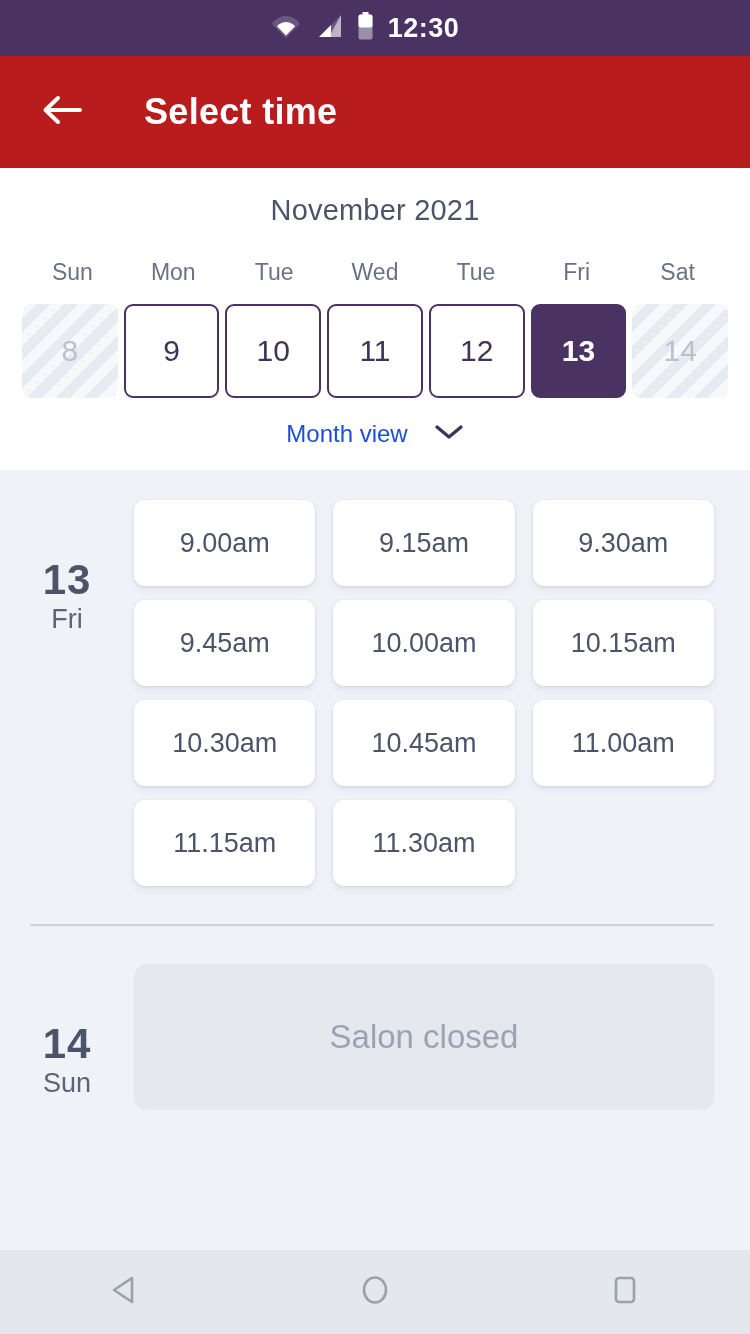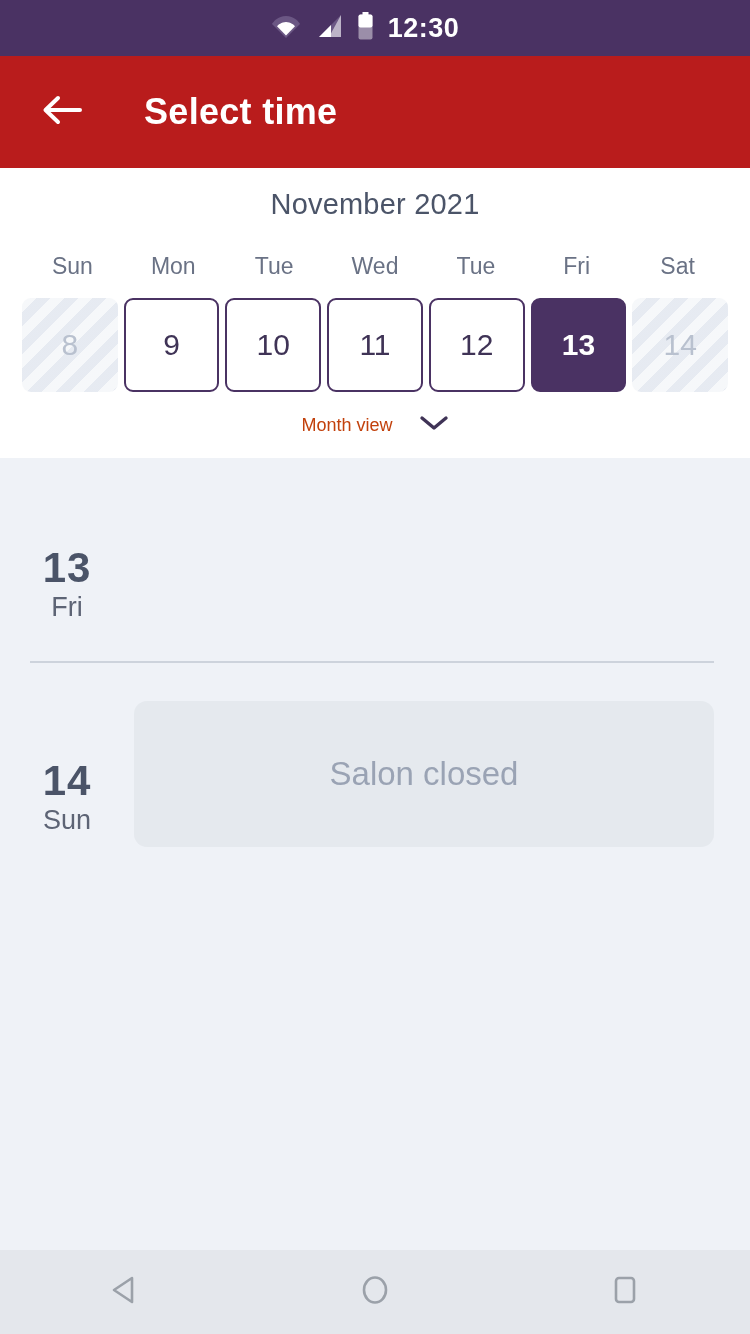--- a/index.html
+++ b/index.html
@@ -32,21 +32,21 @@
     width:56px; height:56px; display:flex;
     align-items:center; justify-content:center;
     cursor:pointer; flex:none;
   }
   .appbar-title{
     color:#ffffff; font-size:36px; font-weight:bold;
     margin-left:54px; letter-spacing:.3px;
   }
 
   
-  .cal-panel{ background:#ffffff; padding-top:20px; padding-bottom:22px; }
+  .cal-panel{ background:#ffffff; padding-top:26px; padding-bottom:22px; }
   .cal-month{
     text-align:center; font-size:29px; color:#4b5468;
     letter-spacing:.2px; margin-bottom:32px;
   }
   .cal-dow{
     display:grid; grid-template-columns:repeat(7,1fr);
     padding:0 22px; margin-bottom:18px;
   }
   .cal-dow span{
     text-align:center; font-size:23px; color:#6a7285;
@@ -72,21 +72,21 @@
     background:
       repeating-linear-gradient(135deg,
         rgba(255,255,255,.55) 0 10px,
         rgba(226,231,239,.55) 10px 20px),
       #eceff5;
   }
   .month-view{
     display:flex; align-items:center; justify-content:center;
     gap:26px; margin-top:22px; cursor:pointer;
   }
-  .month-view-label{ font-size:18px; color:#c2410c; }
+  .month-view-label{ font-size:24px; color:#1d4ed8; }
 
   
   .slots-area{ background:#eff2f7; }
   .day-group{ display:flex; padding:30px 36px 10px 0; }
   .day-label{
     width:134px; flex:none; text-align:center;
     padding-top:58px;
   }
   .day-label .num{
     font-size:42px; font-weight:bold; color:#4b5468;
@@ -200,20 +200,33 @@
   </div>
 </div>
 
 <div class="slots-area">
 
   <div class="day-group">
     <div class="day-label">
       <div class="num">13</div>
       <div class="dow">Fri</div>
     </div>
+    <div class="slot-grid">
+      <div class="slot">9.00am</div>
+      <div class="slot">9.15am</div>
+      <div class="slot">9.30am</div>
+      <div class="slot">9.45am</div>
+      <div class="slot">10.00am</div>
+      <div class="slot">10.15am</div>
+      <div class="slot">10.30am</div>
+      <div class="slot">10.45am</div>
+      <div class="slot">11.00am</div>
+      <div class="slot">11.15am</div>
+      <div class="slot">11.30am</div>
+    </div>
   </div>
 
   <div class="divider"></div>
 
   <div class="closed-group">
     <div class="day-label">
       <div class="num">14</div>
       <div class="dow">Sun</div>
     </div>
     <div class="closed-box">Salon closed</div>

